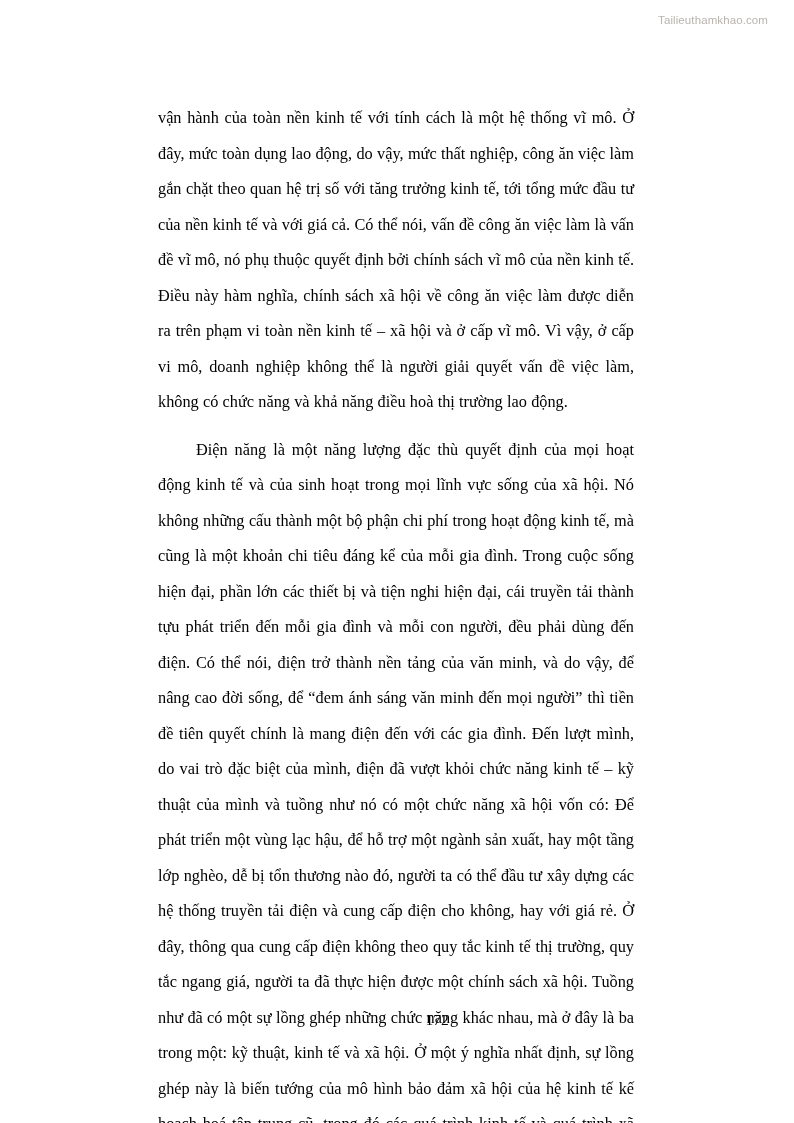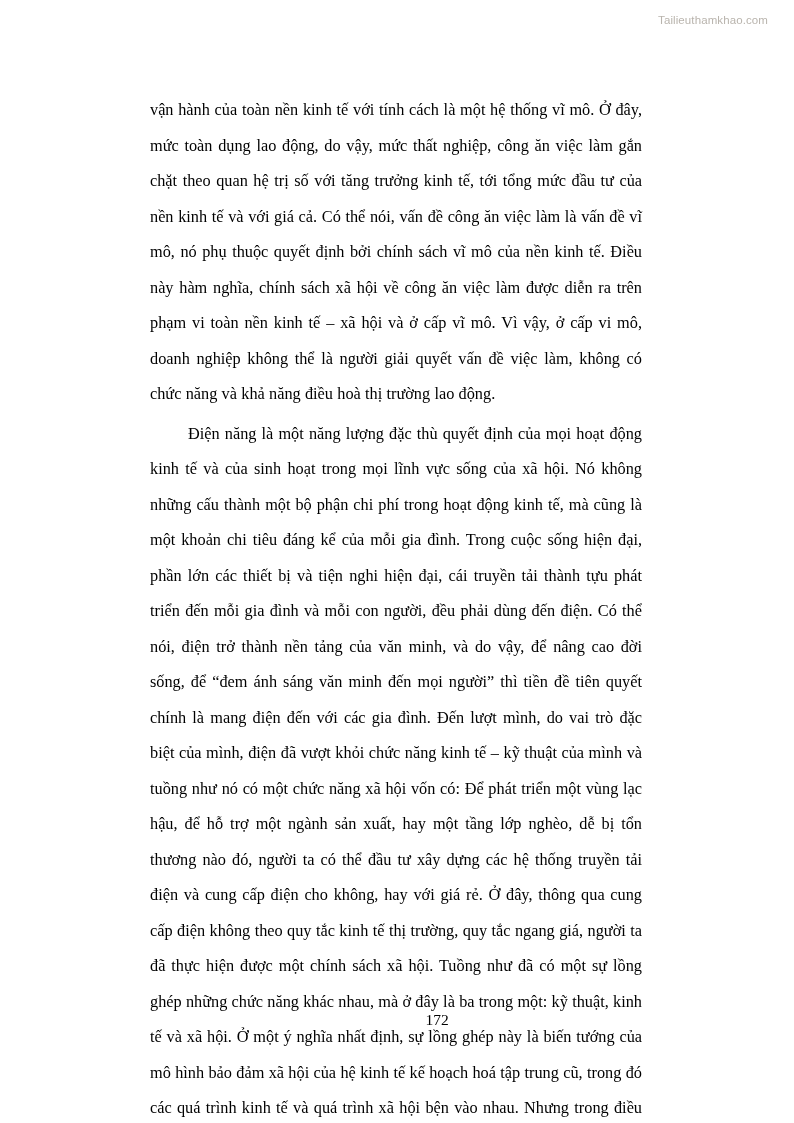--- a/index.html
+++ b/index.html
@@ -32,21 +32,21 @@
     letter-spacing: 0.1px;
     white-space: nowrap;
   }
   .content {
     position: absolute;
     left: 146px;
     top: 88px;
     width: 500px;
   }
   p.para {
-    margin: 4px;
+    margin: 12px;
     font-size: 16.3px;
     line-height: 35.5px;
     text-align: justify;
     text-justify: inter-word;
     word-spacing: 0.2px;
   }
   p.para.indent {
     text-indent: 38px;
   }
   p.para + p.para {

